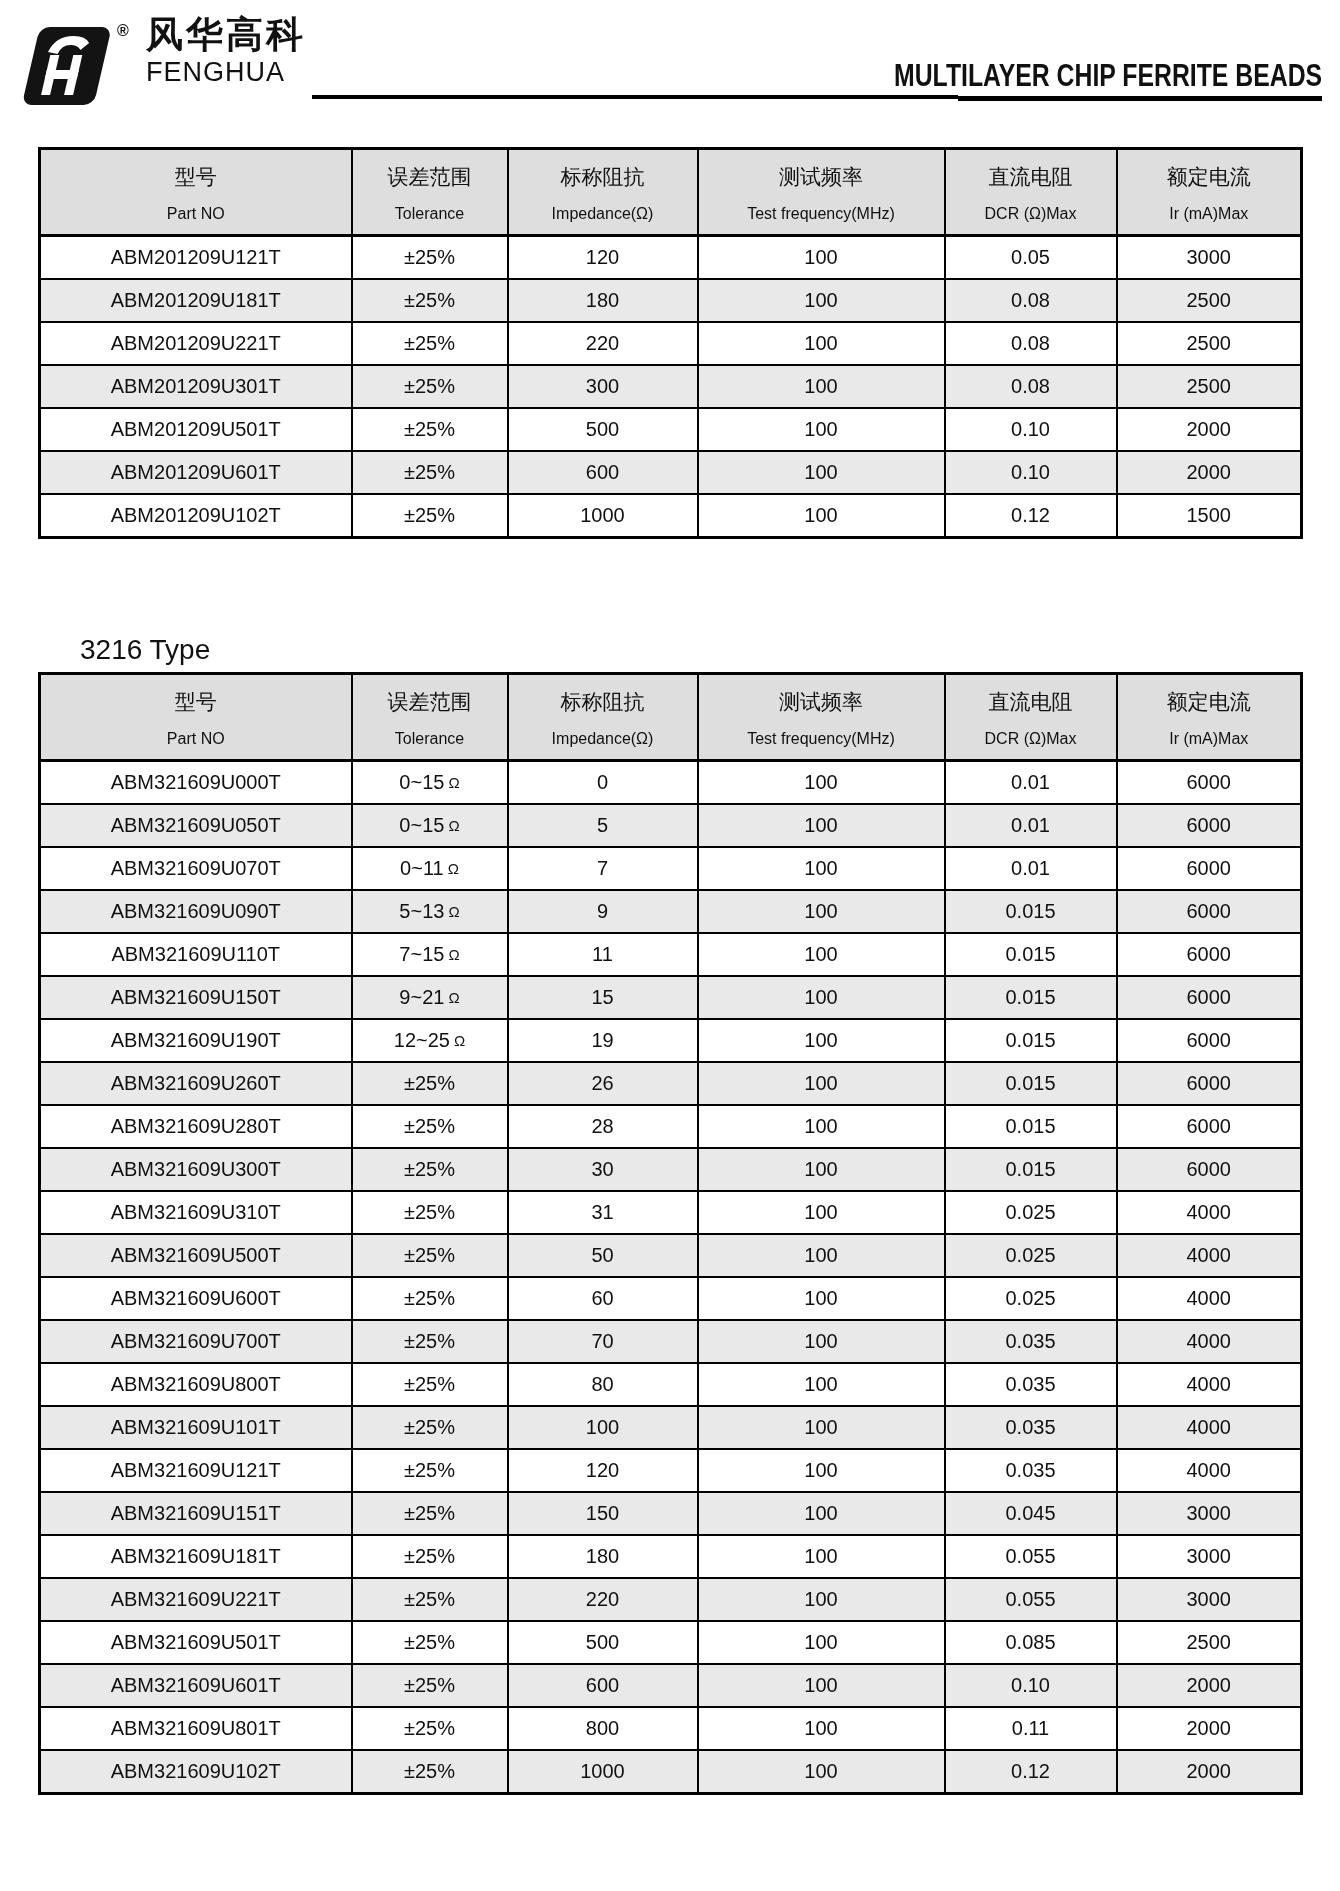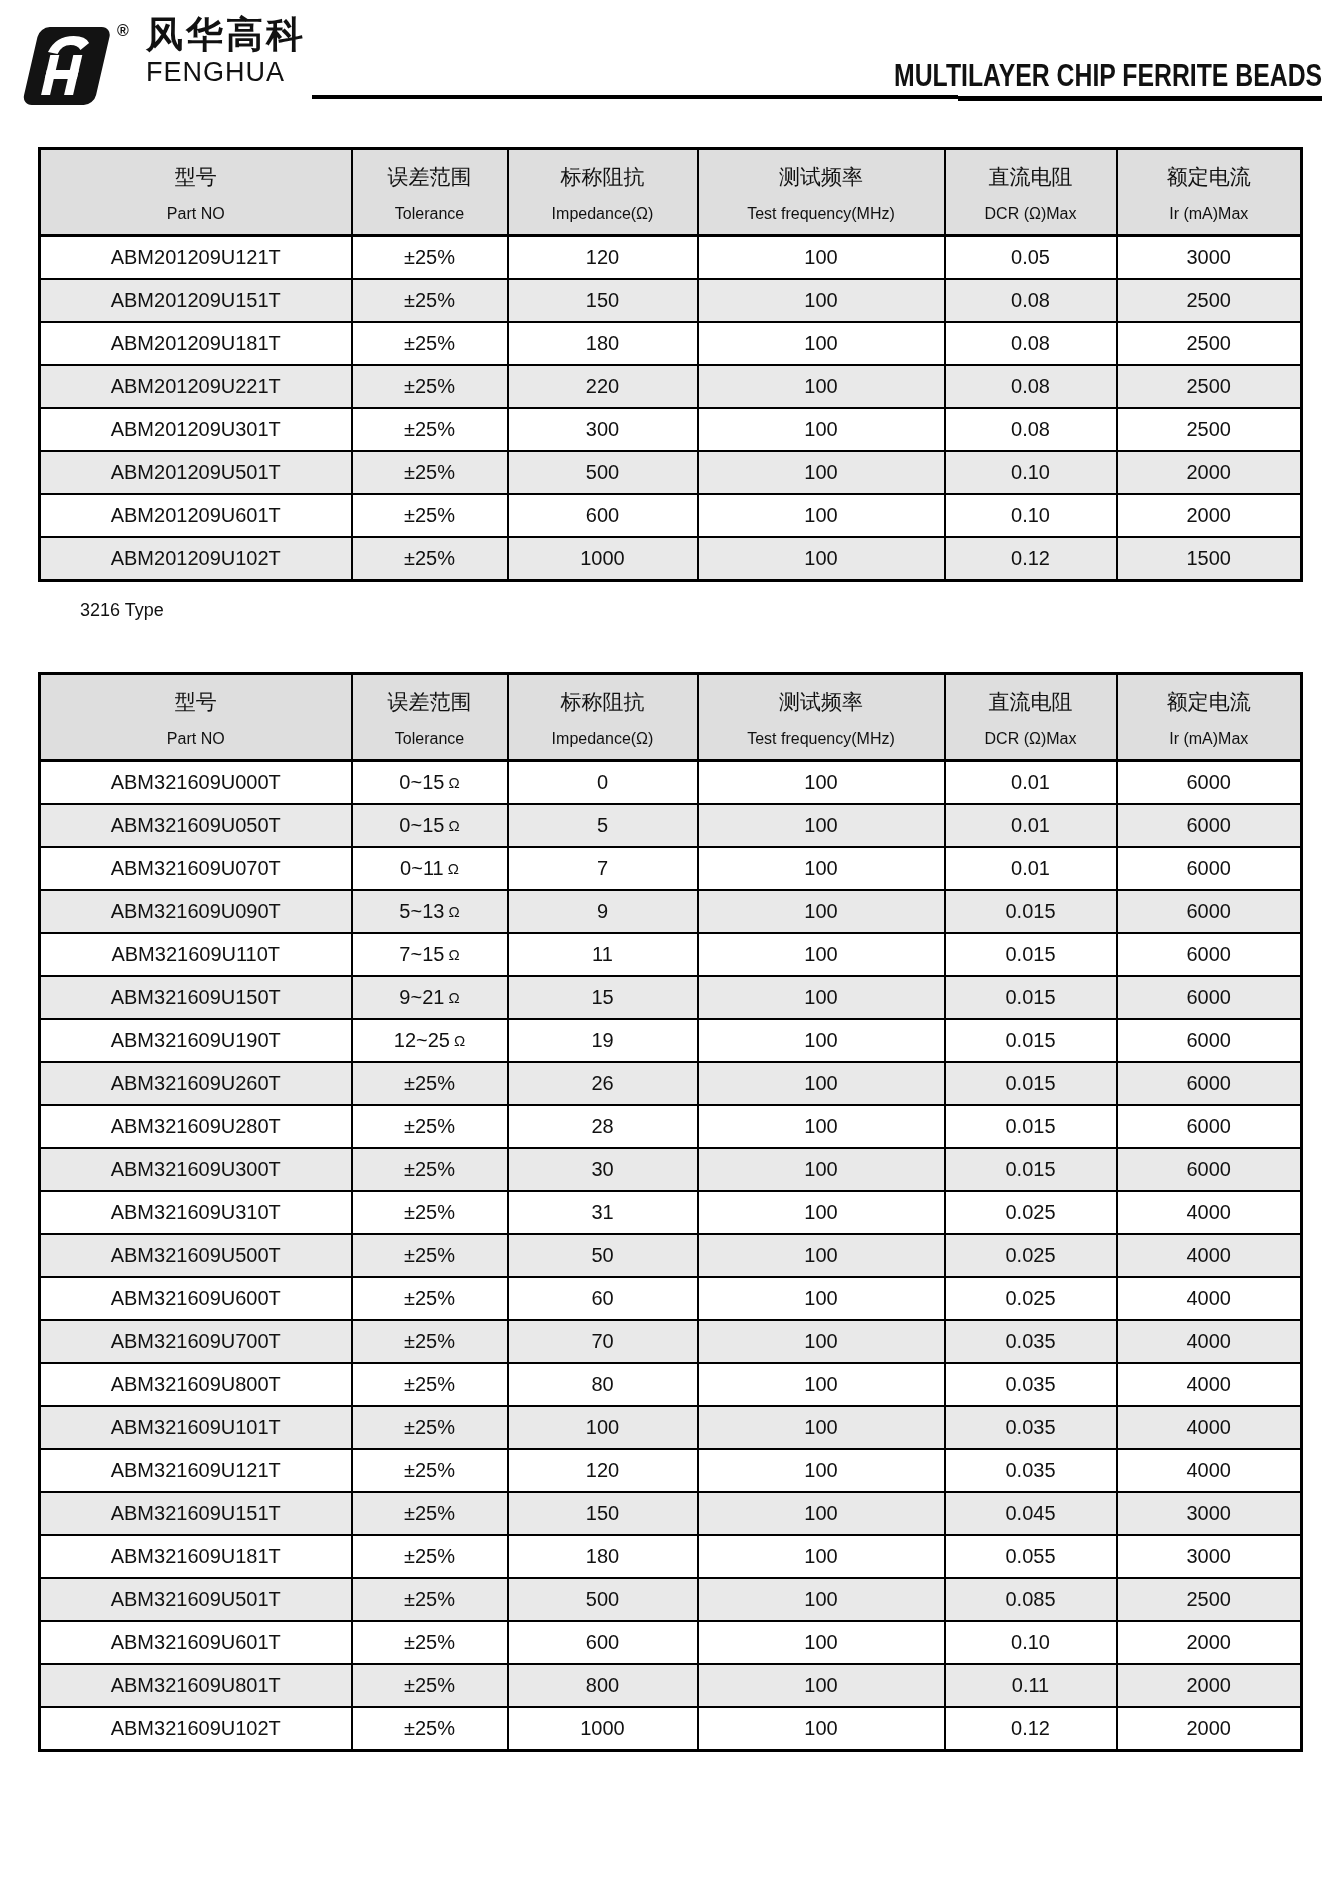--- a/index.html
+++ b/index.html
@@ -36,21 +36,21 @@
   .data-table thead th {
     background:#dedede; height:84px; border-bottom:3px solid #000;
     font-weight:normal;
   }
   .h-cn { font-size:21px; margin-top:2px; }
   .h-en { font-size:16px; margin-top:14px; }
   .data-table td { height:41px; font-size:20px; }
   .data-table tbody tr:nth-child(even) td { background:#e9e9e9; }
   .unit { font-size:15px; margin-left:4px; position:relative; top:-1px; }
 
-  .section-label { position:absolute; left:80px; top:600px; font-size:18px; }
+  .section-label { position:absolute; left:80px; top:634px; font-size:28px; }
 </style>
 </head>
 <body>
 
 <div class="page">
 
   <span class="logo-icon">
     <svg width="94" height="80" viewBox="0 0 94 80" aria-hidden="true">
       <g transform="skewX(-13) translate(18,0)">
         <rect x="0" y="1" width="72" height="78" rx="10" fill="#131313"></rect>
@@ -110,28 +110,20 @@
     <tbody id="tbody-2012">
         <tr>
           <td>ABM201209U121T</td>
           <td>±25%</td>
           <td>120</td>
           <td>100</td>
           <td>0.05</td>
           <td>3000</td>
         </tr>
         <tr>
-          <td>ABM201209U151T</td>
-          <td>±25%</td>
-          <td>150</td>
-          <td>100</td>
-          <td>0.08</td>
-          <td>2500</td>
-        </tr>
-        <tr>
           <td>ABM201209U181T</td>
           <td>±25%</td>
           <td>180</td>
           <td>100</td>
           <td>0.08</td>
           <td>2500</td>
         </tr>
         <tr>
           <td>ABM201209U221T</td>
           <td>±25%</td>
@@ -361,20 +353,28 @@
         </tr>
         <tr>
           <td>ABM321609U181T</td>
           <td>±25%</td>
           <td>180</td>
           <td>100</td>
           <td>0.055</td>
           <td>3000</td>
         </tr>
         <tr>
+          <td>ABM321609U221T</td>
+          <td>±25%</td>
+          <td>220</td>
+          <td>100</td>
+          <td>0.055</td>
+          <td>3000</td>
+        </tr>
+        <tr>
           <td>ABM321609U501T</td>
           <td>±25%</td>
           <td>500</td>
           <td>100</td>
           <td>0.085</td>
           <td>2500</td>
         </tr>
         <tr>
           <td>ABM321609U601T</td>
           <td>±25%</td>

